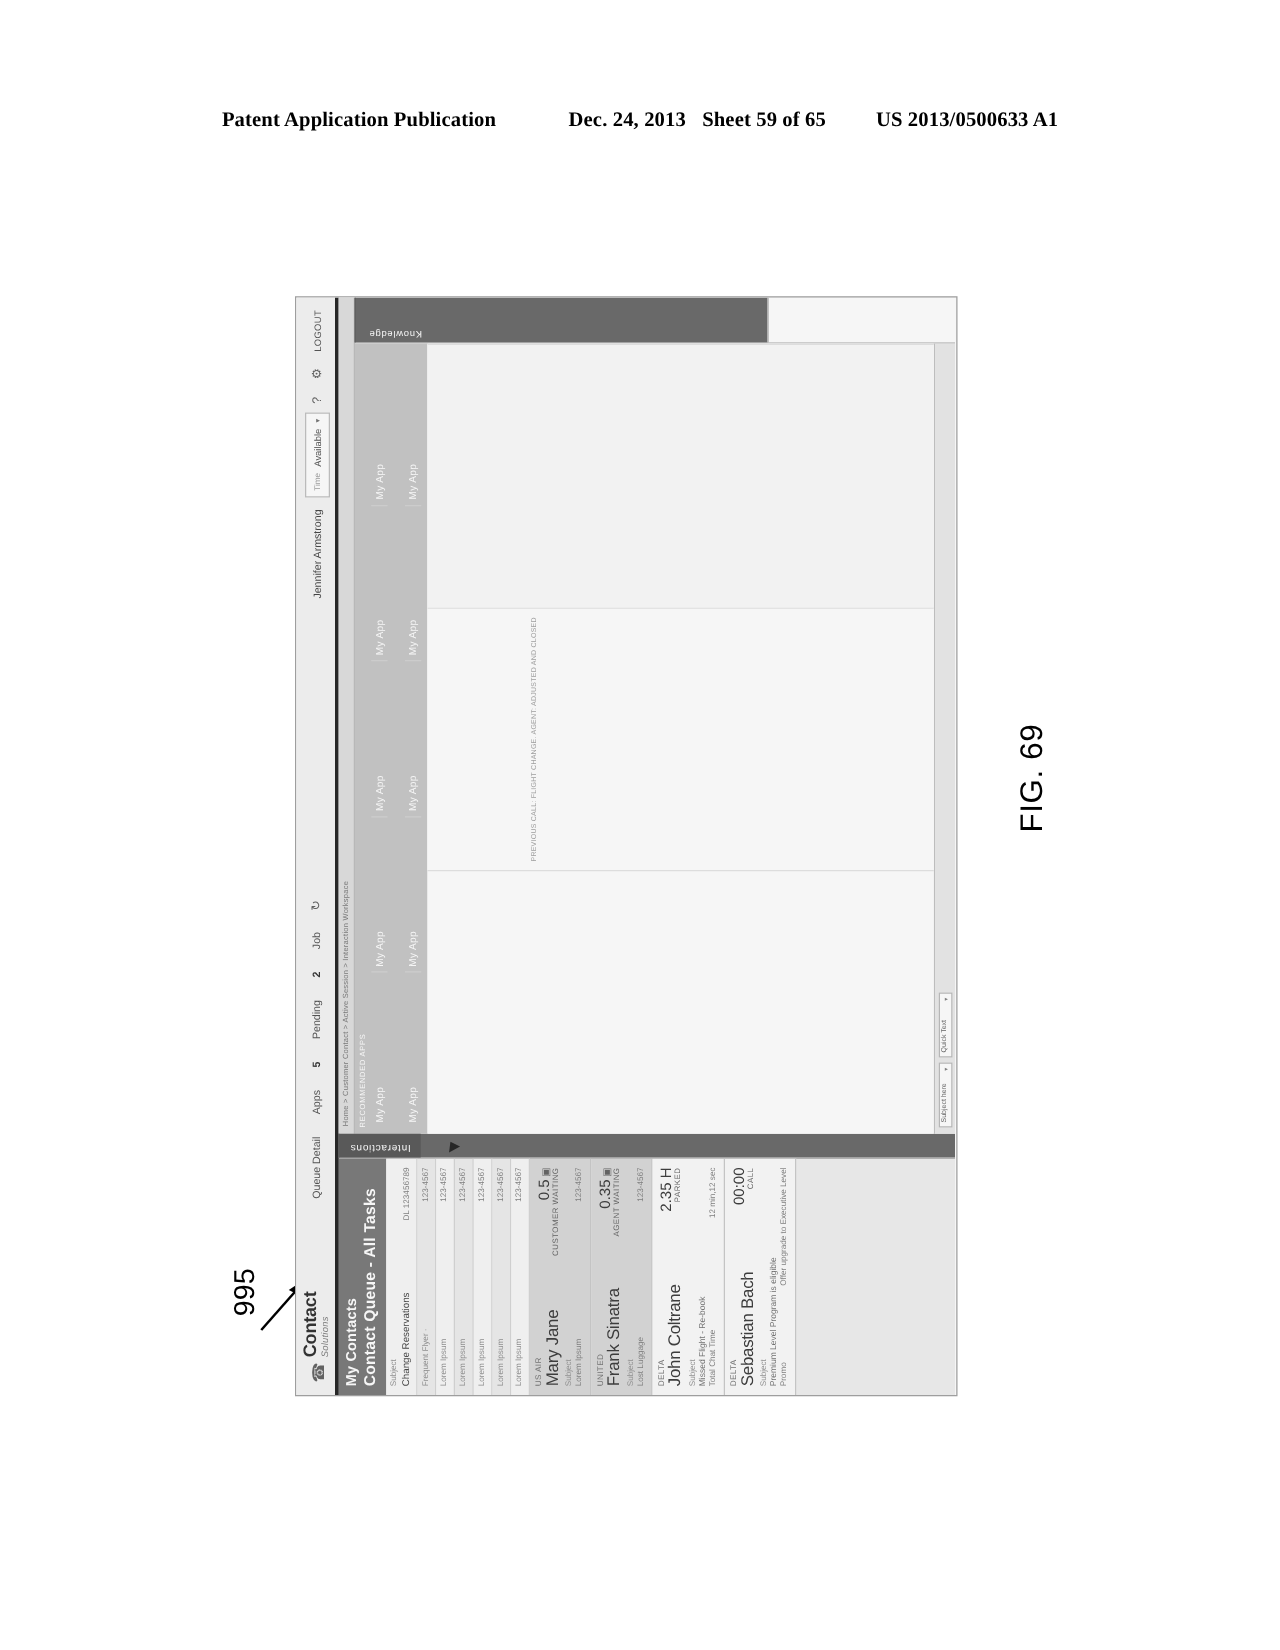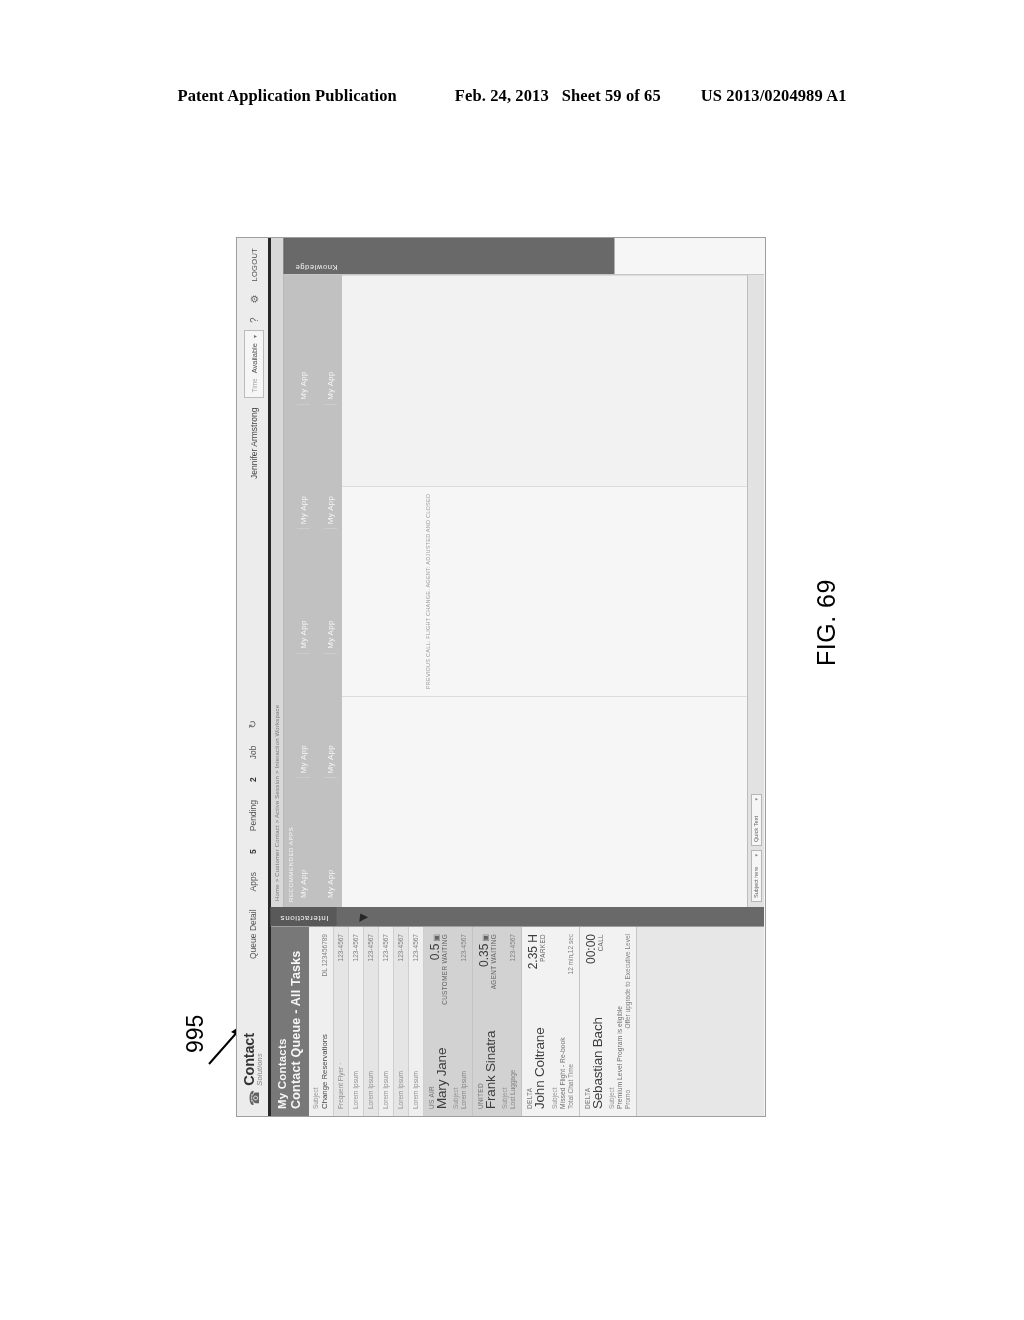--- a/index.html
+++ b/index.html
@@ -199,23 +199,23 @@
     border-left:7px solid #111; border-bottom:5px solid transparent;
     border-top:5px solid transparent;
     transform:rotate(-28deg);
   }
 </style>
 </head>
 <body>
 
 <div class="patent-header">
   <span class="ph-pub">Patent Application Publication</span>
-  <span class="ph-date">Feb. 24, 2013</span>
+  <span class="ph-date">Dec. 24, 2013</span>
   <span class="ph-sheet">Sheet 59 of 65</span>
-  <span class="ph-num">US 2013/0204989 A1</span>
+  <span class="ph-num">US 2013/0500633 A1</span>
 </div>
 
 <div class="fig-label">FIG. 69</div>
 
 <div class="ref-num">995</div>
 <svg class="leader" width="48" height="50">
   <line x1="4" y1="44" x2="34" y2="10" stroke="#000" stroke-width="2"></line>
   <polygon points="38,4 26,12 34,16" fill="#000"></polygon>
 </svg>
 

